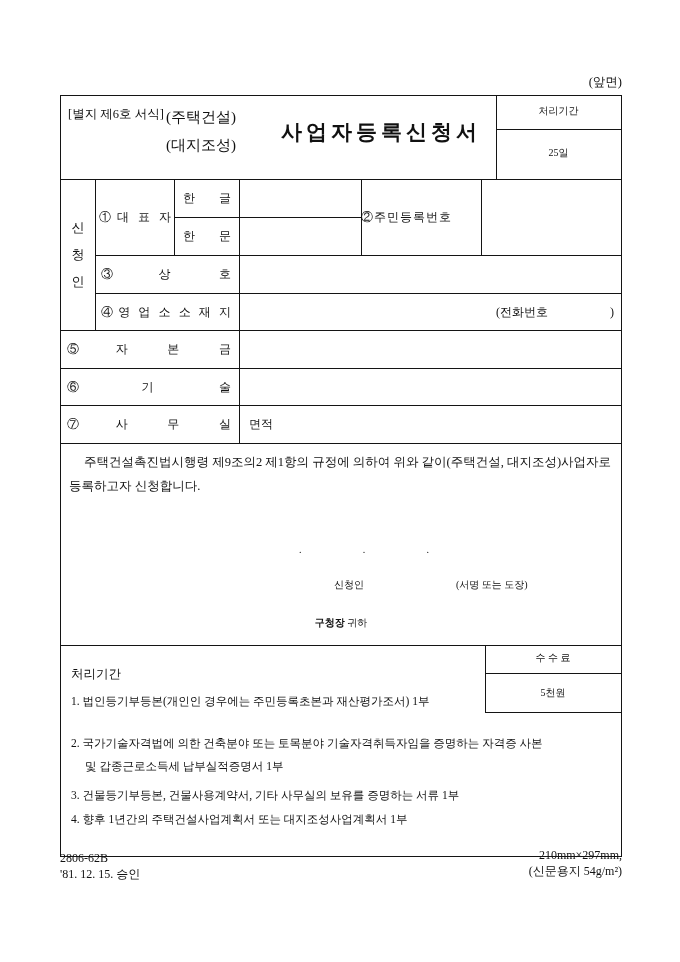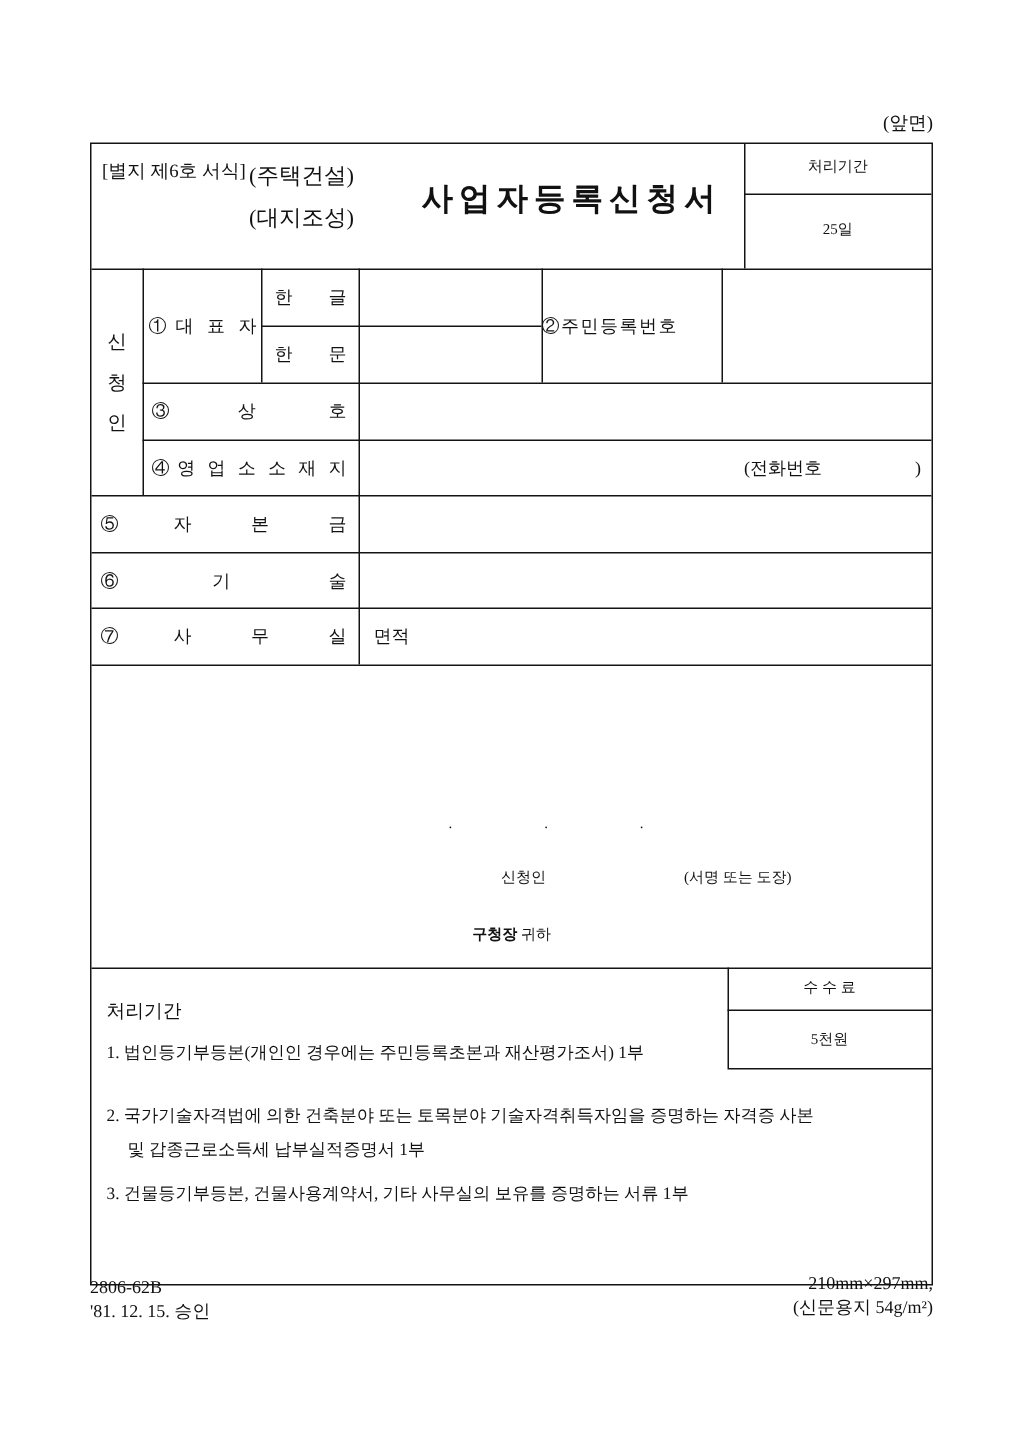--- a/index.html
+++ b/index.html
@@ -79,34 +79,36 @@
 
   <div class="abs spread f12" style="left:6px;top:245px;width:164px;">⑤자 본 금</div>
   <div class="abs" style="left:178px;top:234px;width:382px;height:38px;"></div>
 
   <div class="abs spread f12" style="left:6px;top:283px;width:164px;">⑥기 술</div>
   <div class="abs" style="left:178px;top:272px;width:382px;height:37px;"></div>
 
   <div class="abs spread f12" style="left:6px;top:320px;width:164px;">⑦사 무 실</div>
   <div class="abs f12" style="left:188px;top:320px;">면적</div>
 
+  <div class="abs f125" style="left:8px;top:355px;width:546px;line-height:1.9;text-indent:1.2em;">주택건설촉진법시행령 제9조의2 제1항의 규정에 의하여 위와 같이(주택건설, 대지조성)사업자로 등록하고자 신청합니다.</div>
   <div class="abs spread f13" style="left:238px;top:448px;width:130px;">. . .</div>
   <div class="abs f13" style="left:273px;top:482px;">신청인</div>
   <div class="abs f13" style="left:395px;top:482px;">(서명 또는 도장)</div>
   <div class="abs ctr f13" style="left:0;top:520px;width:560px;">
     <span style="font-weight:bold;">구청장</span>
     <span>귀하</span>
   </div>
 
   <div class="abs ctr f13" style="left:424px;top:555px;width:136px;font-family:Liberation Serif, serif;">수 수 료</div>
   <div class="abs ctr f13" style="left:424px;top:590px;width:136px;">5천원</div>
   <div class="abs f125" style="left:10px;top:570px;">처리기간</div>
   <div class="abs f115 nowrap" style="left:10px;top:598px;">1. 법인등기부등본(개인인 경우에는 주민등록초본과 재산평가조서) 1부</div>
   <div class="abs f115 nowrap" style="left:10px;top:640px;">2. 국가기술자격법에 의한 건축분야 또는 토목분야 기술자격취득자임을 증명하는 자격증 사본</div>
   <div class="abs f115 nowrap" style="left:24px;top:663px;">및 갑종근로소득세  납부실적증명서 1부</div>
   <div class="abs f115 nowrap" style="left:10px;top:692px;">3. 건물등기부등본, 건물사용계약서, 기타 사무실의 보유를 증명하는 서류 1부</div>
+  <div class="abs f115 nowrap" style="left:10px;top:716px;">4. 향후 1년간의 주택건설사업계획서 또는 대지조성사업계획서 1부</div>
 
 </div>
 
 <div class="abs f12" style="left:60px;top:851px;">2806-62B</div>
 <div class="abs f12" style="left:60px;top:866px;">'81. 12. 15. 승인</div>
 <div class="abs f12 rt" style="left:440px;top:848px;width:182px;">210mm×297mm,</div>
 <div class="abs f12 rt" style="left:440px;top:863px;width:182px;">(신문용지 54g/m²)</div>
 
 </body></html>

